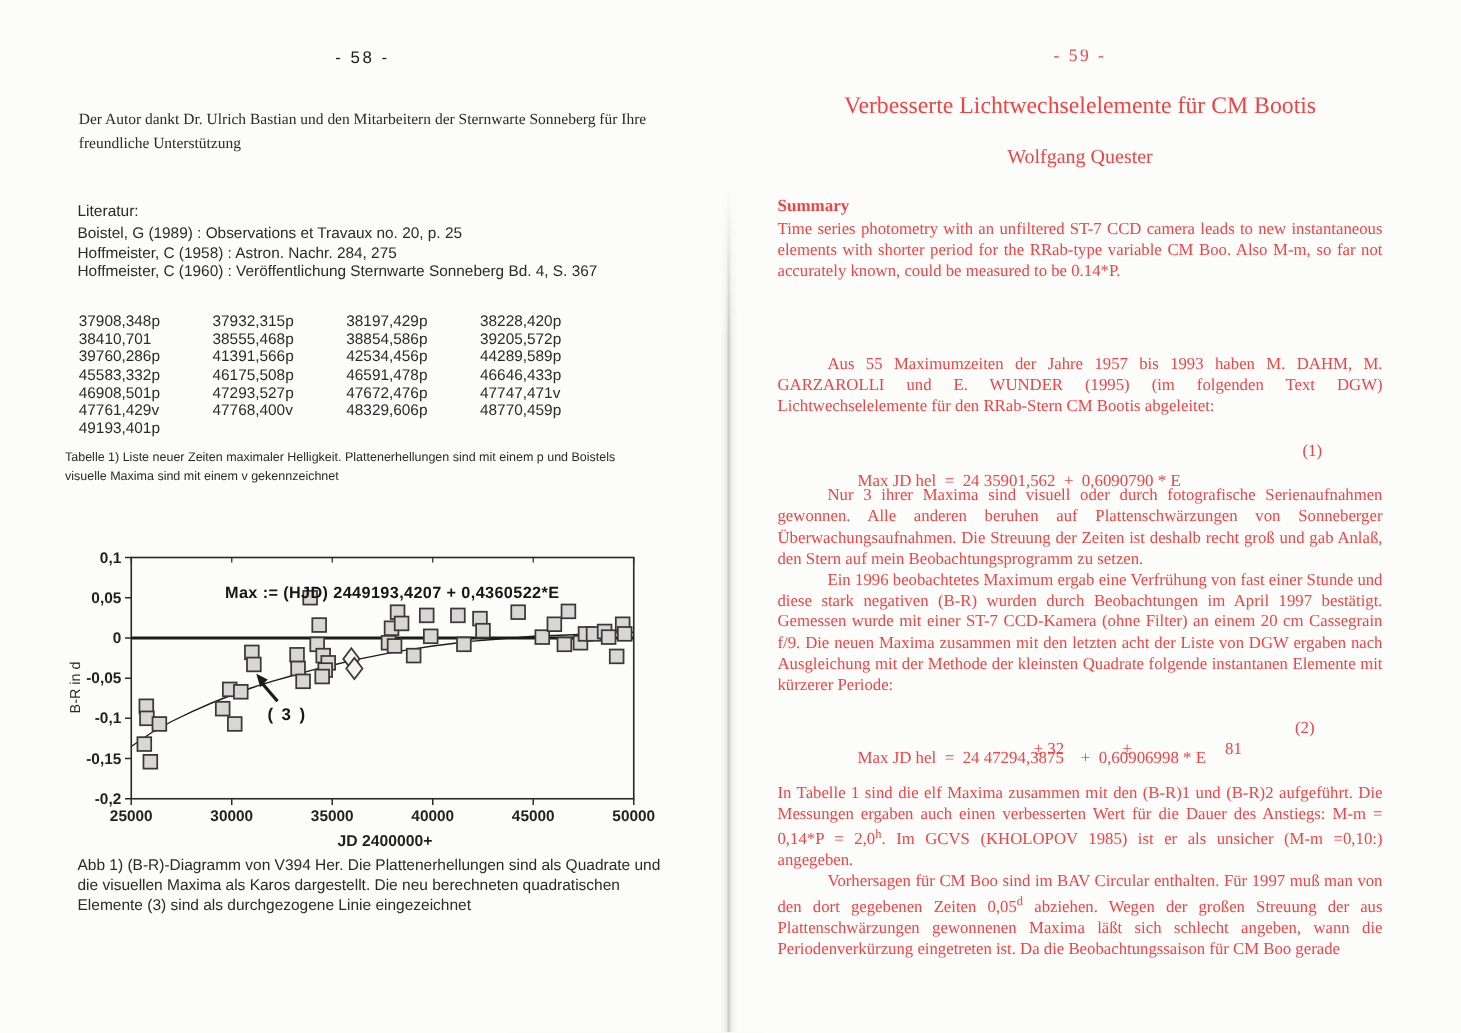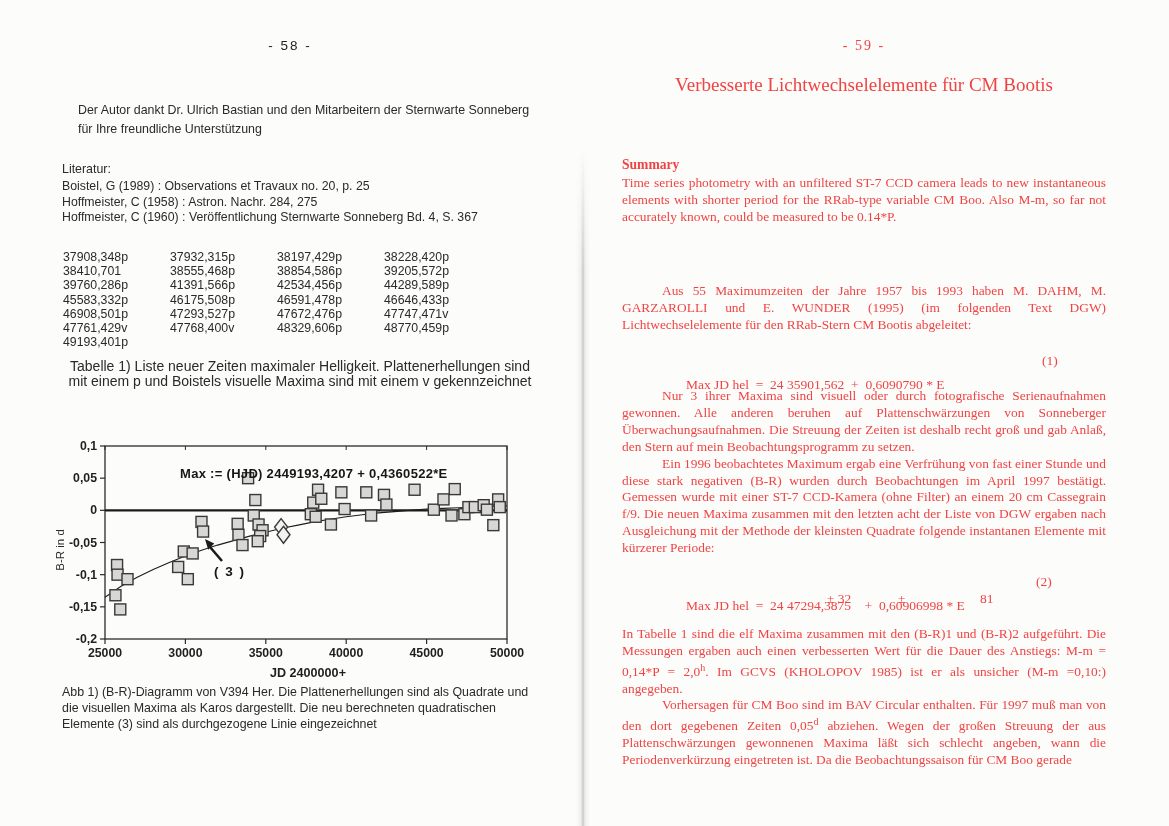--- a/index.html
+++ b/index.html
@@ -7,26 +7,26 @@
   .scan{position:absolute;left:0;top:0;width:1169px;height:826px;background:#fcfcfa;}
   .page{position:absolute;top:0;height:826px;}
   .page-left{left:0;width:658px;font-family:"Liberation Sans","DejaVu Sans",sans-serif;color:#2a2a2c;}
   .page-right{left:622px;width:484px;font-family:"Liberation Serif","DejaVu Serif",serif;color:#ef4444;}
   .gutter{position:absolute;left:576px;top:148px;width:14px;height:678px;
     background:linear-gradient(to right, rgba(0,0,0,0) 0%, rgba(70,70,64,0.07) 35%, rgba(70,70,64,0.28) 50%, rgba(70,70,64,0.07) 65%, rgba(0,0,0,0) 100%);
     -webkit-mask-image:linear-gradient(to bottom, transparent, #000 18%);
     mask-image:linear-gradient(to bottom, transparent, #000 18%);}
   
   .pagenum-l{position:absolute;left:62px;top:38px;width:456px;text-align:center;font-size:13.5px;letter-spacing:2px;color:#222;}
-  .ack{position:absolute;left:62px;top:85px;width:468px;font-size:12.4px;line-height:19px;margin:16px;}
+  .ack{position:absolute;left:62px;top:85px;width:468px;font-size:12.4px;line-height:19px;margin:1px;font-family:Liberation Serif, serif;}
   .lit{position:absolute;left:62px;top:162px;font-size:12.4px;margin:0;}
   .refs{position:absolute;left:62px;top:179px;width:480px;font-size:12.3px;line-height:15.5px;}
   .maxima-table{position:absolute;left:63px;top:250px;font-size:12.3px;}
   .trow{display:grid;grid-template-columns:107px 107px 107px 110px;height:14.2px;line-height:14.2px;}
-  .tabcap{position:absolute;left:62px;top:359px;width:476px;font-size:14px;line-height:15.4px;margin:0;text-align:center;}
+  .tabcap{position:absolute;left:52px;top:359px;width:476px;font-size:10px;line-height:15.4px;margin:0;}
   .figcap{position:absolute;left:62px;top:684px;width:470px;font-size:12.4px;line-height:16px;margin:0;}
   .chart-wrap{position:absolute;left:50px;top:418px;width:520px;height:266px;}
   svg text{font-family:"Liberation Sans","DejaVu Sans",sans-serif;}
   .tick{font-size:12.3px;font-weight:bold;fill:#1f1f21;}
   .ylab{font-size:11.5px;fill:#2a2a2c;}
   .xlab{font-size:12.6px;font-weight:600;fill:#1f1f21;}
   .ann{font-size:13px;font-weight:600;fill:#161618;letter-spacing:0.3px;}
   .clab{font-size:13.5px;font-weight:bold;fill:#161618;letter-spacing:1.5px;}
   
   .pagenum-r{position:absolute;left:0;top:38px;width:484px;text-align:center;font-size:14px;letter-spacing:2px;}
@@ -203,20 +203,21 @@
         </svg>
     </div>
     <p class="figcap">Abb 1)  (B-R)-Diagramm von V394 Her. Die Plattenerhellungen sind als Quadrate und die visuellen Maxima als Karos dargestellt. Die neu berechneten quadratischen Elemente (3) sind als durchgezogene Linie eingezeichnet</p>
   </div>
 
   <div class="gutter"></div>
 
   <div class="page page-right">
     <div class="pagenum-r">-  59  -</div>
     <h1 class="title">Verbesserte Lichtwechselelemente für CM Bootis</h1>
+    <h2 class="author">Wolfgang Quester</h2>
     <p class="sumhead">Summary</p>
     <p class="body-block sumtext">Time series photometry with an unfiltered ST-7 CCD camera leads to new instantaneous elements with shorter period for the RRab-type variable CM Boo. Also M-m, so far not accurately known, could be measured to be 0.14*P.</p>
     <p class="body-block p1">Aus 55 Maximumzeiten der Jahre 1957 bis 1993 haben M. DAHM, M. GARZAROLLI und E. WUNDER (1995) (im folgenden Text DGW) Lichtwechselelemente für den RRab-Stern CM Bootis abgeleitet:</p>
 
     <div class="eq eq1">
       <span class="body">Max JD hel  =  24 35901,562  +  0,6090790 * E</span>
       <span class="num">(1)</span>
     </div>
 
     <div class="body-block p23">

